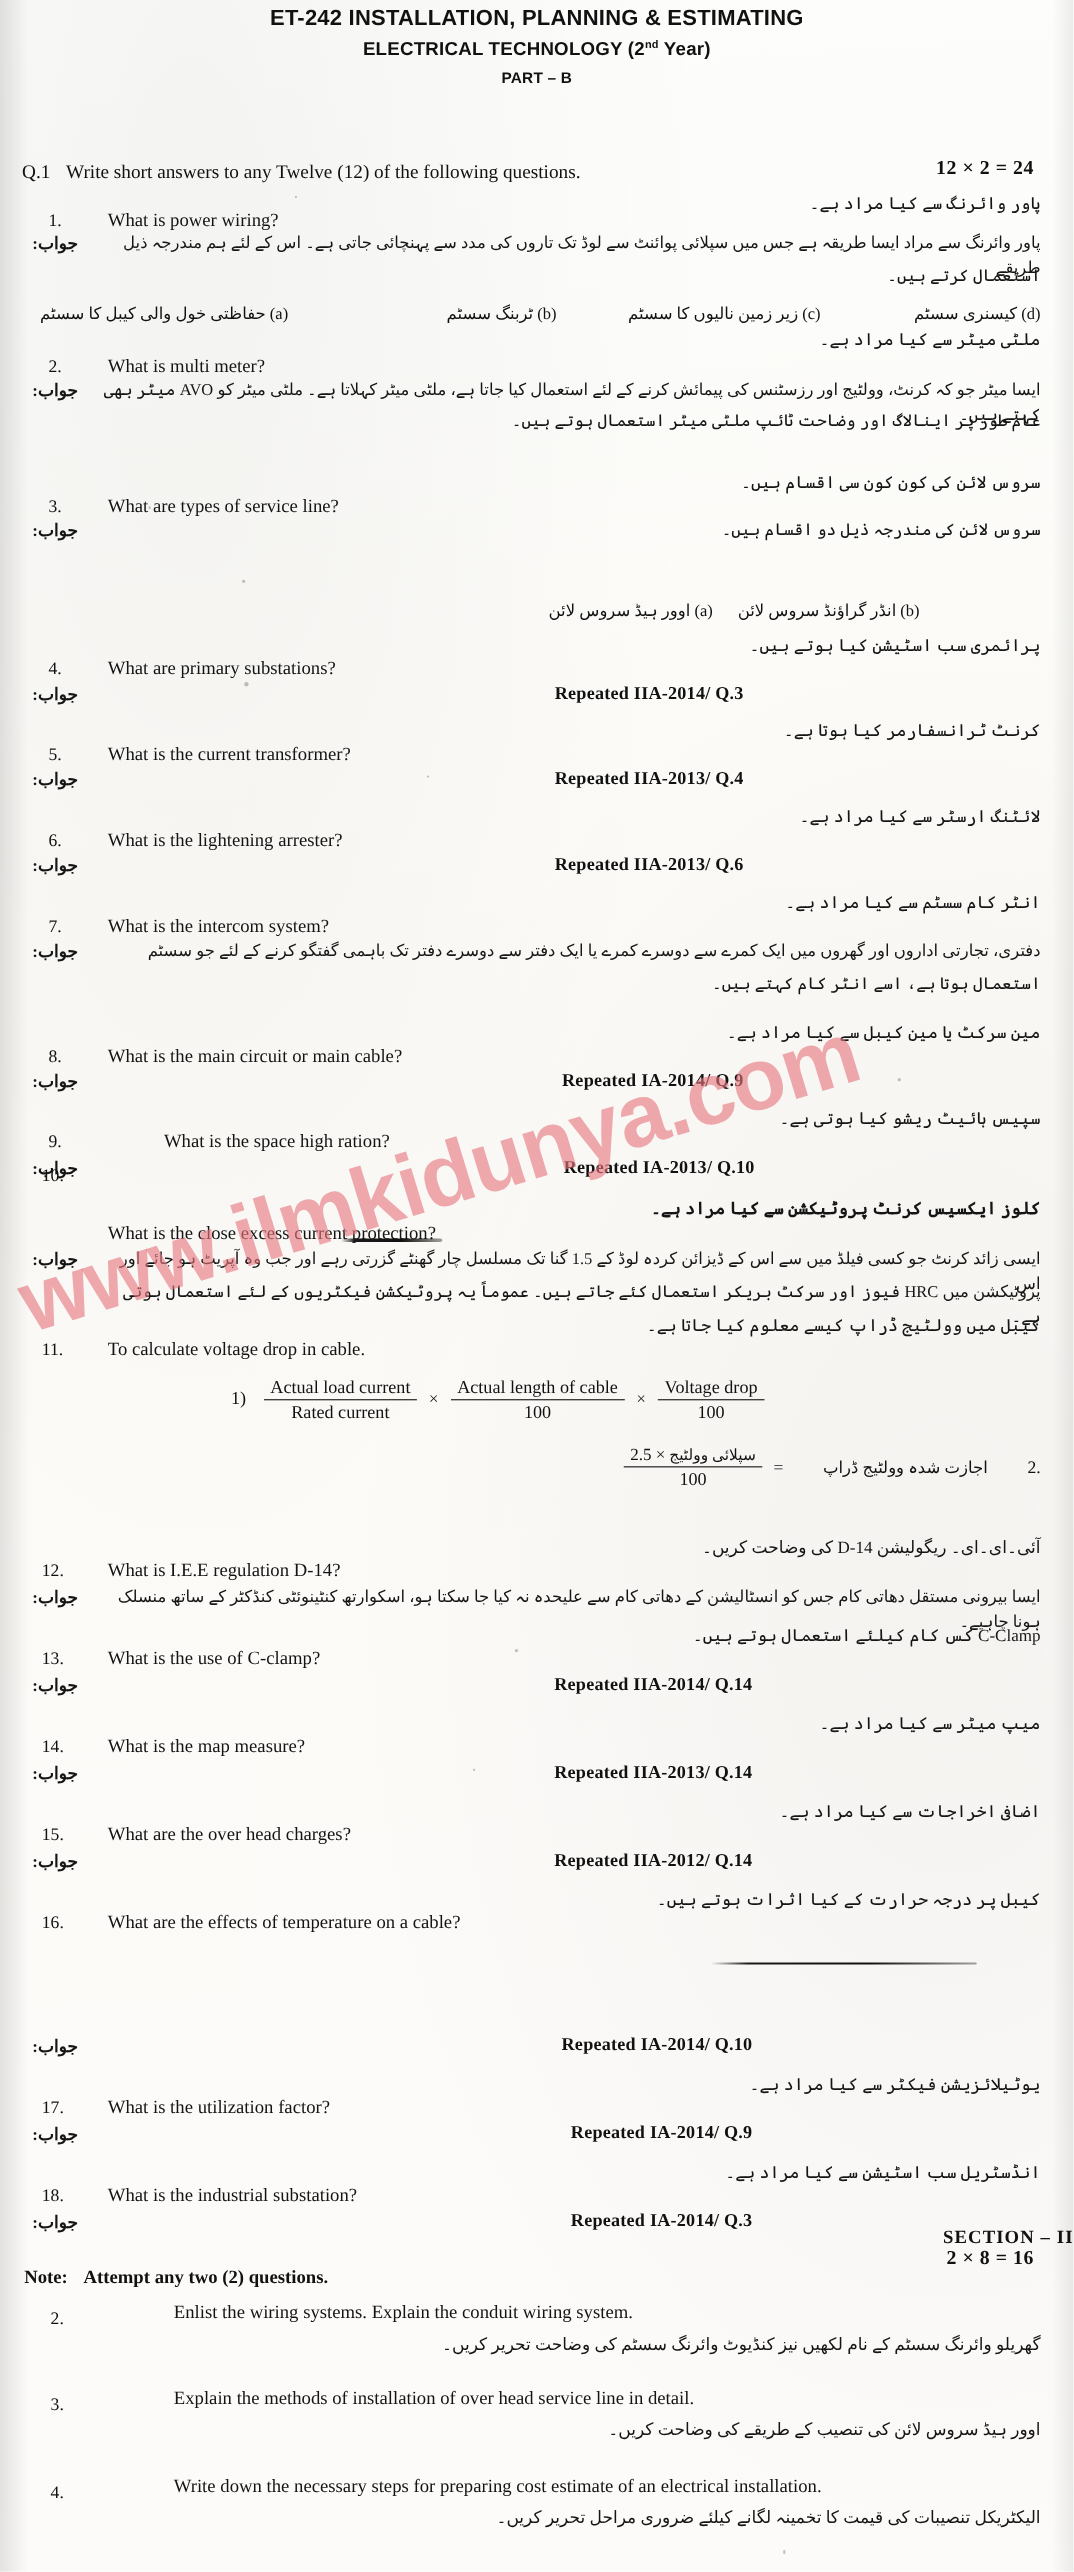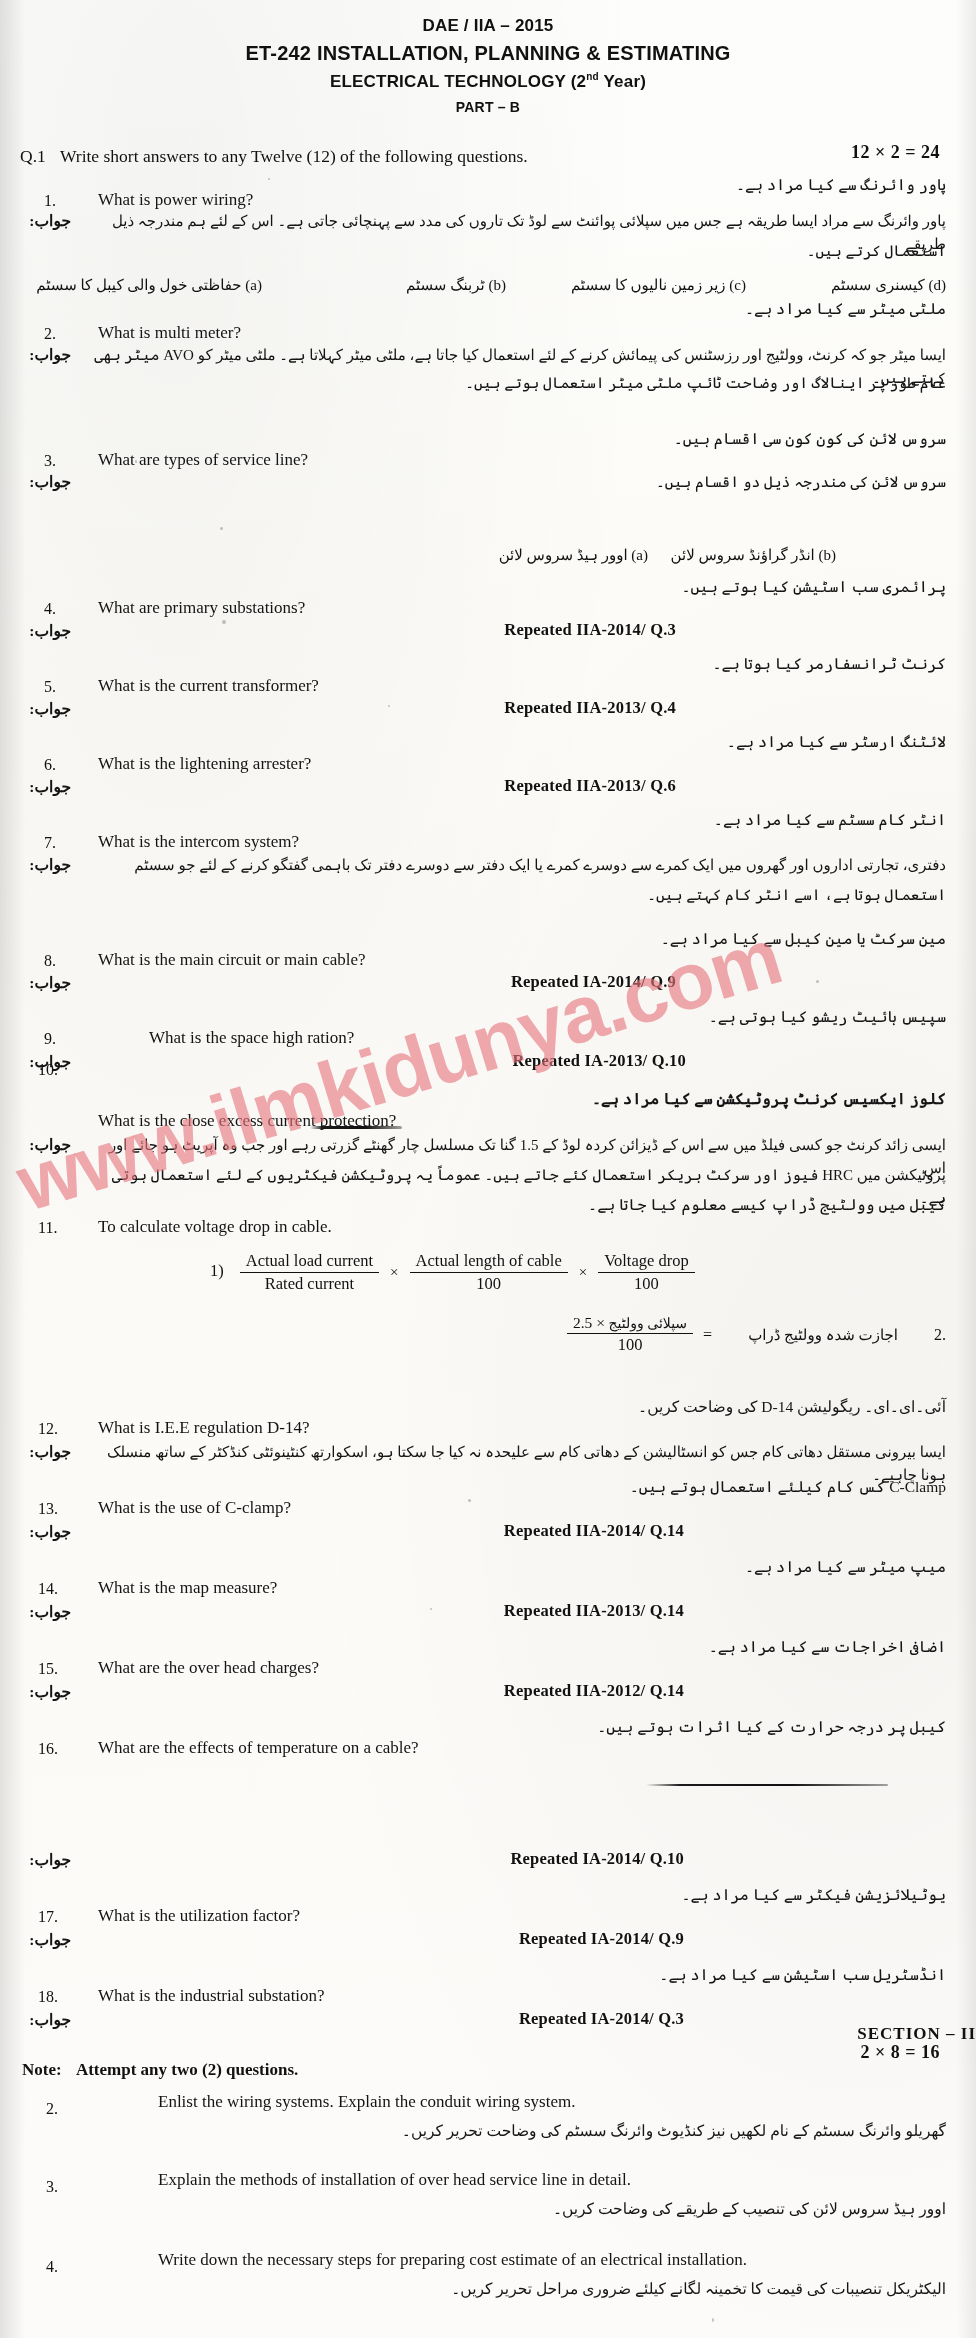--- a/index.html
+++ b/index.html
@@ -98,21 +98,20 @@
     z-index:6; pointer-events:none;
   }
   
   .speck{ position:absolute; background:#777; border-radius:50%; opacity:.45; z-index:2;}
 </style>
 </head>
 <body>
 
 <div id="page">
 
-  <div class="hdr hdr1">DAE / IIA – 2015</div>
   <div class="hdr hdr2">ET-242 INSTALLATION, PLANNING &amp; ESTIMATING</div>
   <div class="hdr hdr3"><span>ELECTRICAL TECHNOLOGY (2</span><sup>nd</sup><span> Year)</span></div>
   <div class="hdr hdr4">PART – B</div>
 
   <div class="marks" style="top:142px;">12 × 2 = 24</div>
   <div class="q1line">
     <span class="qno">Q.1</span><span>Write short answers to any Twelve (12) of the following questions.</span>
   </div>
 
   <div class="num" style="left:44px; top:192px;">1.</div>

